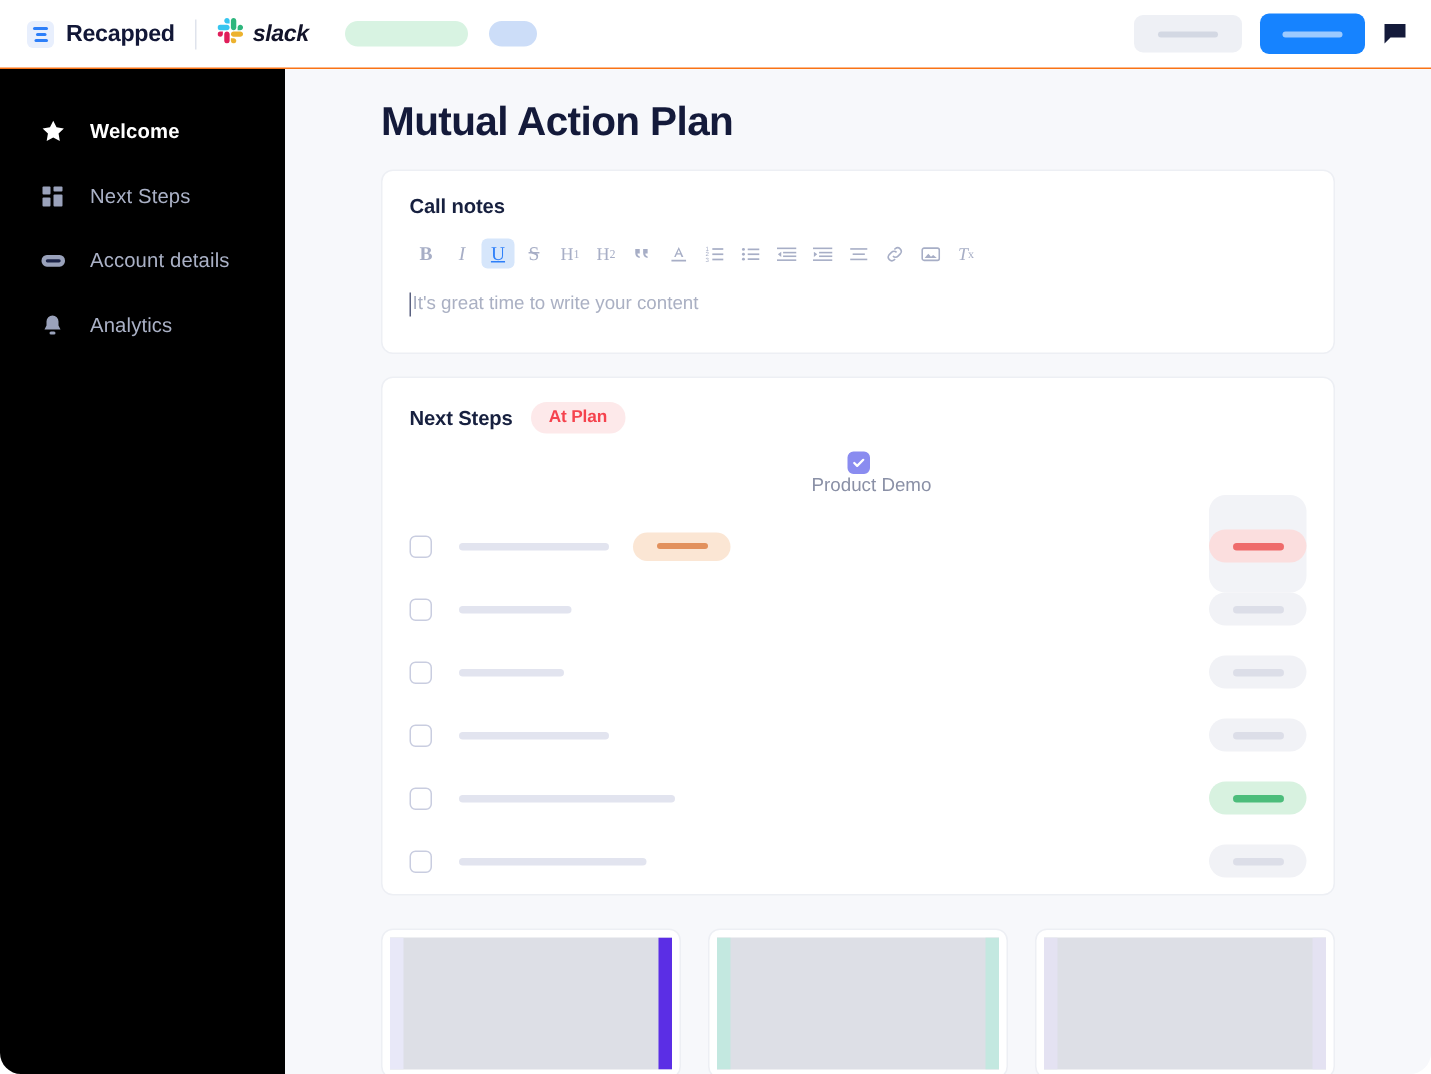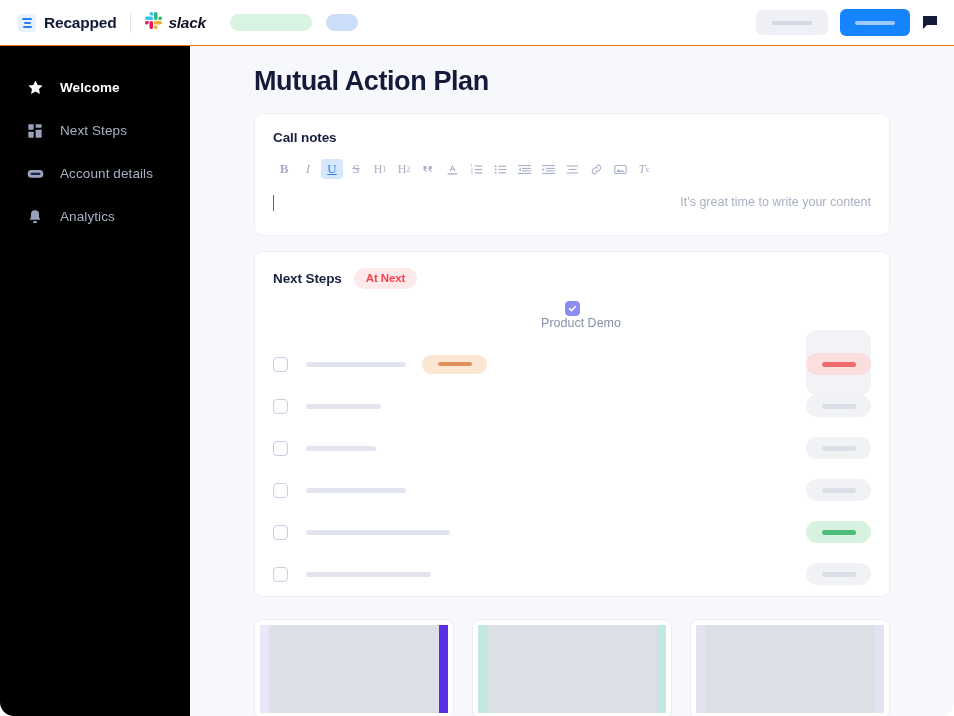--- a/index.html
+++ b/index.html
@@ -235,21 +235,20 @@
   .tb-s { text-decoration: line-through; font-family: "Liberation Serif", serif; font-size: 13px; }
   .tb-h { font-family: "Liberation Serif", serif; font-size: 12px; }
   .tb-h sub { font-size: 8px; }
   .editor-ph {
     margin-top: 16px;
     font-size: 12.5px;
     color: #aab0c3;
     border-left: 1px solid #5a6180;
     padding-left: 1px;
     height: 16px;
-    text-align: right;
   }
 
   .card-steps {
     left: 64px; top: 205px;
     width: 636px; height: 346px;
     padding: 16px 18px 0 18px;
   }
   .steps-head {
     display: flex;
     align-items: center;
@@ -558,21 +557,21 @@
             <sub>x</sub>
           </div>
       </div>
 
       <div class="editor-ph">It's great time to write your content</div>
     </div>
 
     <div class="card card-steps">
       <div class="steps-head">
         <span class="card-head">Next Steps</span>
-        <span class="badge-risk">At Next</span>
+        <span class="badge-risk">At Plan</span>
       </div>
 
       <div class="row first">
         <span class="cb checked">
           <svg width="9" height="9" viewBox="0 0 12 12">
               <path fill="none" stroke="#fff" stroke-width="2" stroke-linecap="round" stroke-linejoin="round" d="M2 6.2l2.6 2.6L10 3.4"></path>
             </svg>
         </span>
         <span class="row-label">Product Demo</span>
         <span class="row-right date">May 2</span>

